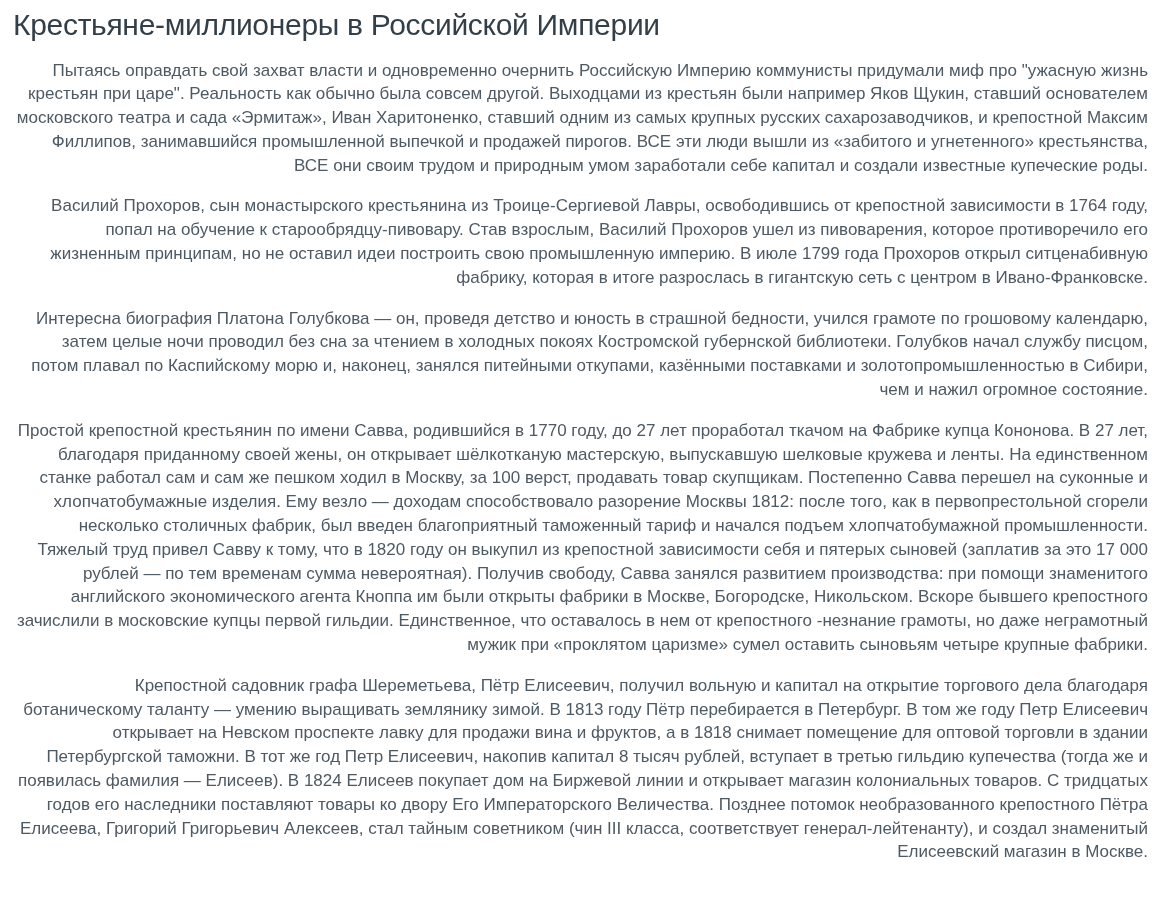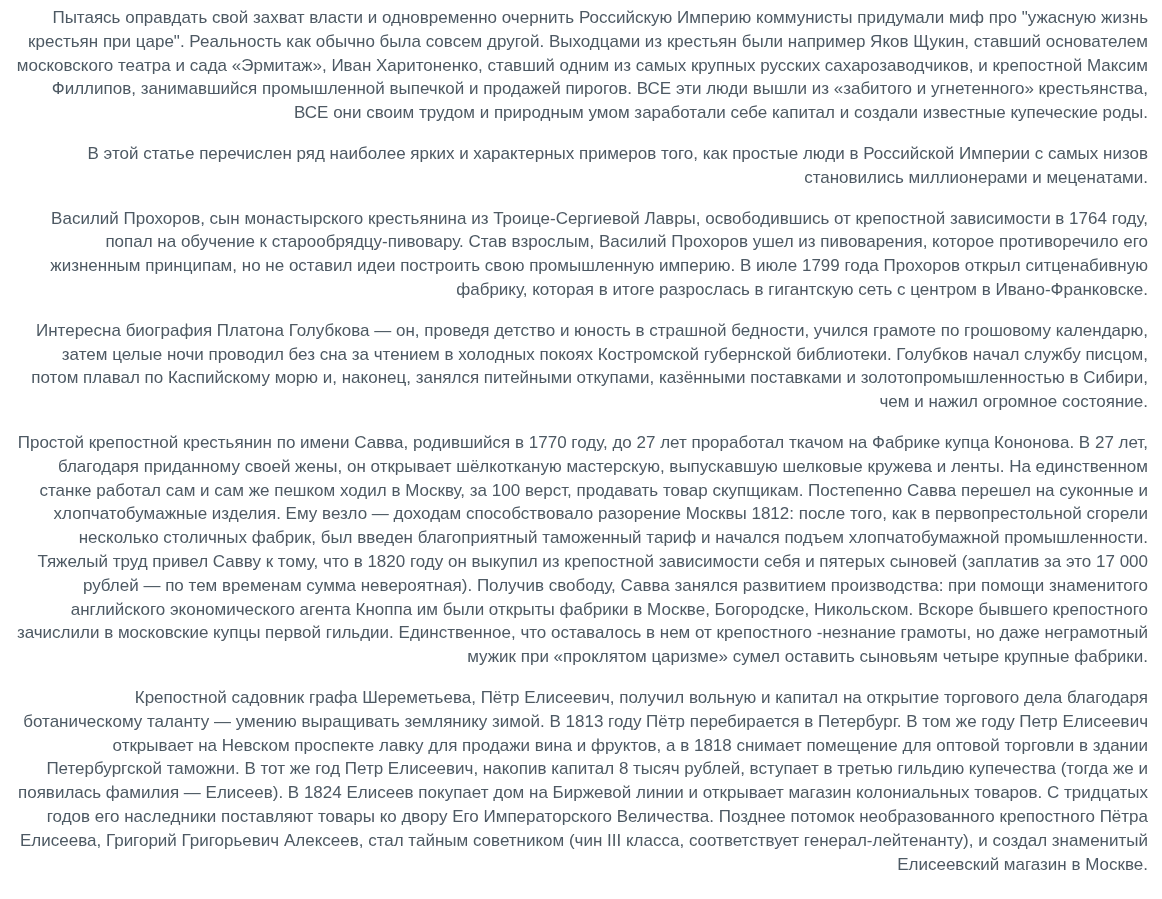--- a/index.html
+++ b/index.html
@@ -32,24 +32,24 @@
     line-height: 23.8px;
     color: #4d5963;
     letter-spacing: 0px;
     text-align: right;
   }
 </style>
 </head>
 <body>
 
 <div class="page">
+  <h1 class="page-title">Крестьяне-миллионеры в Российской Империи</h1>
 
   <p class="article-paragraph">Пытаясь оправдать свой захват власти и одновременно очернить Российскую Империю коммунисты придумали миф про "ужасную жизнь крестьян при царе". Реальность как обычно была совсем другой. Выходцами из крестьян были например Яков Щукин, ставший основателем московского театра и сада «Эрмитаж», Иван Харитоненко, ставший одним из самых крупных русских сахарозаводчиков, и крепостной Максим Филлипов, занимавшийся промышленной выпечкой и продажей пирогов. ВСЕ эти люди вышли из «забитого и угнетенного» крестьянства, ВСЕ они своим трудом и природным умом заработали себе капитал и создали известные купеческие роды.</p>
 
-  <p class="article-paragraph">В этой статье перечислен ряд наиболее ярких и характерных примеров того, как простые люди в Российской Империи с самых низов становились миллионерами и меценатами.</p>
 
   <p class="article-paragraph">Василий Прохоров, сын монастырского крестьянина из Троице-Сергиевой Лавры, освободившись от крепостной зависимости в 1764 году, попал на обучение к старообрядцу-пивовару. Став взрослым, Василий Прохоров ушел из пивоварения, которое противоречило его жизненным принципам, но не оставил идеи построить свою промышленную империю. В июле 1799 года Прохоров открыл ситценабивную фабрику, которая в итоге разрослась в гигантскую сеть с центром в Ивано-Франковске.</p>
 
   <p class="article-paragraph">Интересна биография Платона Голубкова — он, проведя детство и юность в страшной бедности, учился грамоте по грошовому календарю, затем целые ночи проводил без сна за чтением в холодных покоях Костромской губернской библиотеки. Голубков начал службу писцом, потом плавал по Каспийскому морю и, наконец, занялся питейными откупами, казёнными поставками и золотопромышленностью в Сибири, чем и нажил огромное состояние.</p>
 
   <p class="article-paragraph">Простой крепостной крестьянин по имени Савва, родившийся в 1770 году, до 27 лет проработал ткачом на Фабрике купца Кононова. В 27 лет, благодаря приданному своей жены, он открывает шёлкотканую мастерскую, выпускавшую шелковые кружева и ленты. На единственном станке работал сам и сам же пешком ходил в Москву, за 100 верст, продавать товар скупщикам. Постепенно Савва перешел на суконные и хлопчатобумажные изделия. Ему везло — доходам способствовало разорение Москвы 1812: после того, как в первопрестольной сгорели несколько столичных фабрик, был введен благоприятный таможенный тариф и начался подъем хлопчатобумажной промышленности. Тяжелый труд привел Савву к тому, что в 1820 году он выкупил из крепостной зависимости себя и пятерых сыновей (заплатив за это 17 000 рублей — по тем временам сумма невероятная). Получив свободу, Савва занялся развитием производства: при помощи знаменитого английского экономического агента Кноппа им были открыты фабрики в Москве, Богородске, Никольском. Вскоре бывшего крепостного зачислили в московские купцы первой гильдии. Единственное, что оставалось в нем от крепостного -незнание грамоты, но даже неграмотный мужик при «проклятом царизме» сумел оставить сыновьям четыре крупные фабрики.</p>
 
   <p class="article-paragraph">Крепостной садовник графа Шереметьева, Пётр Елисеевич, получил вольную и капитал на открытие торгового дела благодаря ботаническому таланту — умению выращивать землянику зимой. В 1813 году Пётр перебирается в Петербург. В том же году Петр Елисеевич открывает на Невском проспекте лавку для продажи вина и фруктов, а в 1818 снимает помещение для оптовой торговли в здании Петербургской таможни. В тот же год Петр Елисеевич, накопив капитал 8 тысяч рублей, вступает в третью гильдию купечества (тогда же и появилась фамилия — Елисеев). В 1824 Елисеев покупает дом на Биржевой линии и открывает магазин колониальных товаров. С тридцатых годов его наследники поставляют товары ко двору Его Императорского Величества. Позднее потомок необразованного крепостного Пётра Елисеева, Григорий Григорьевич Алексеев, стал тайным советником (чин III класса, соответствует генерал-лейтенанту), и создал знаменитый Елисеевский магазин в Москве.</p>
 </div>
 

